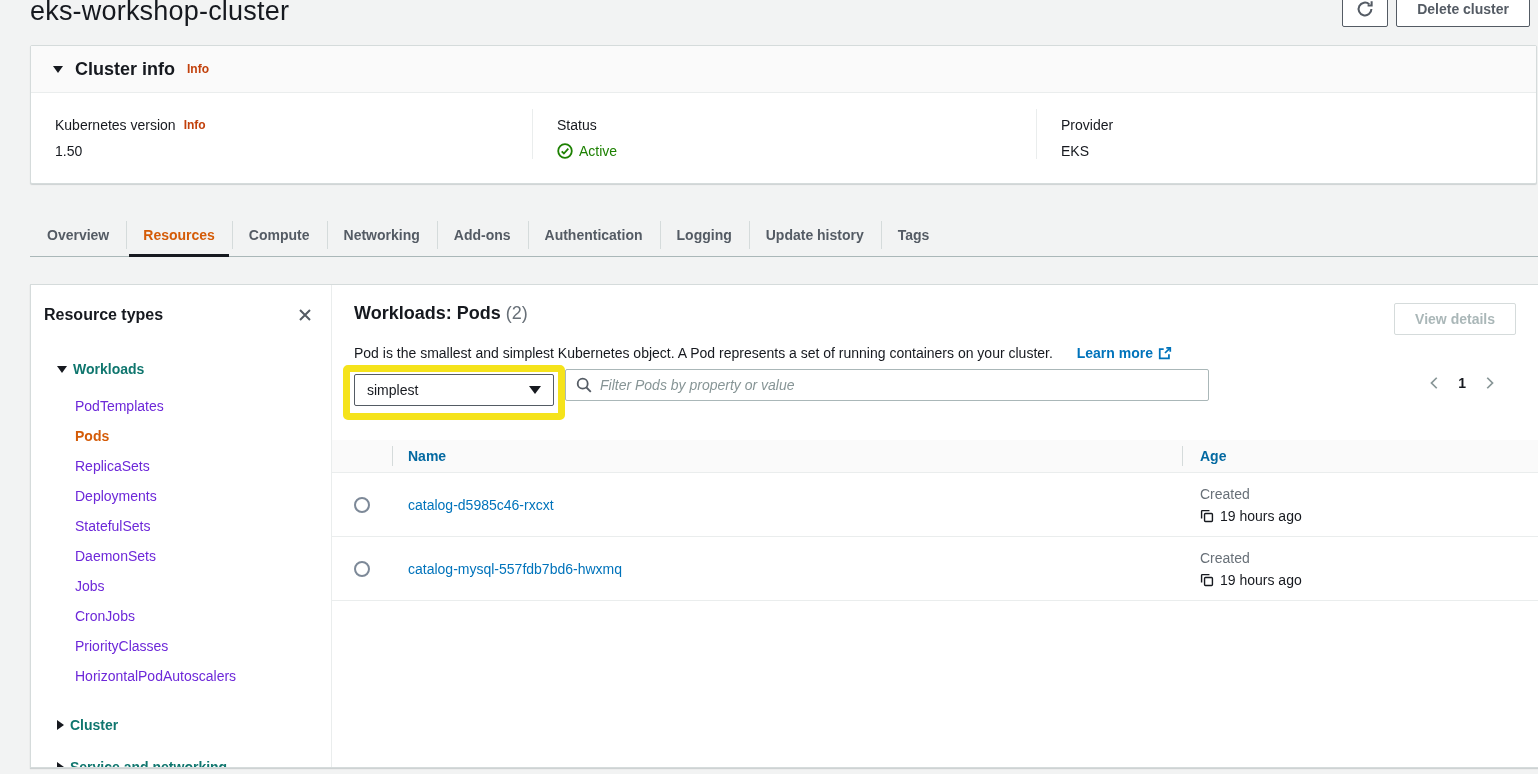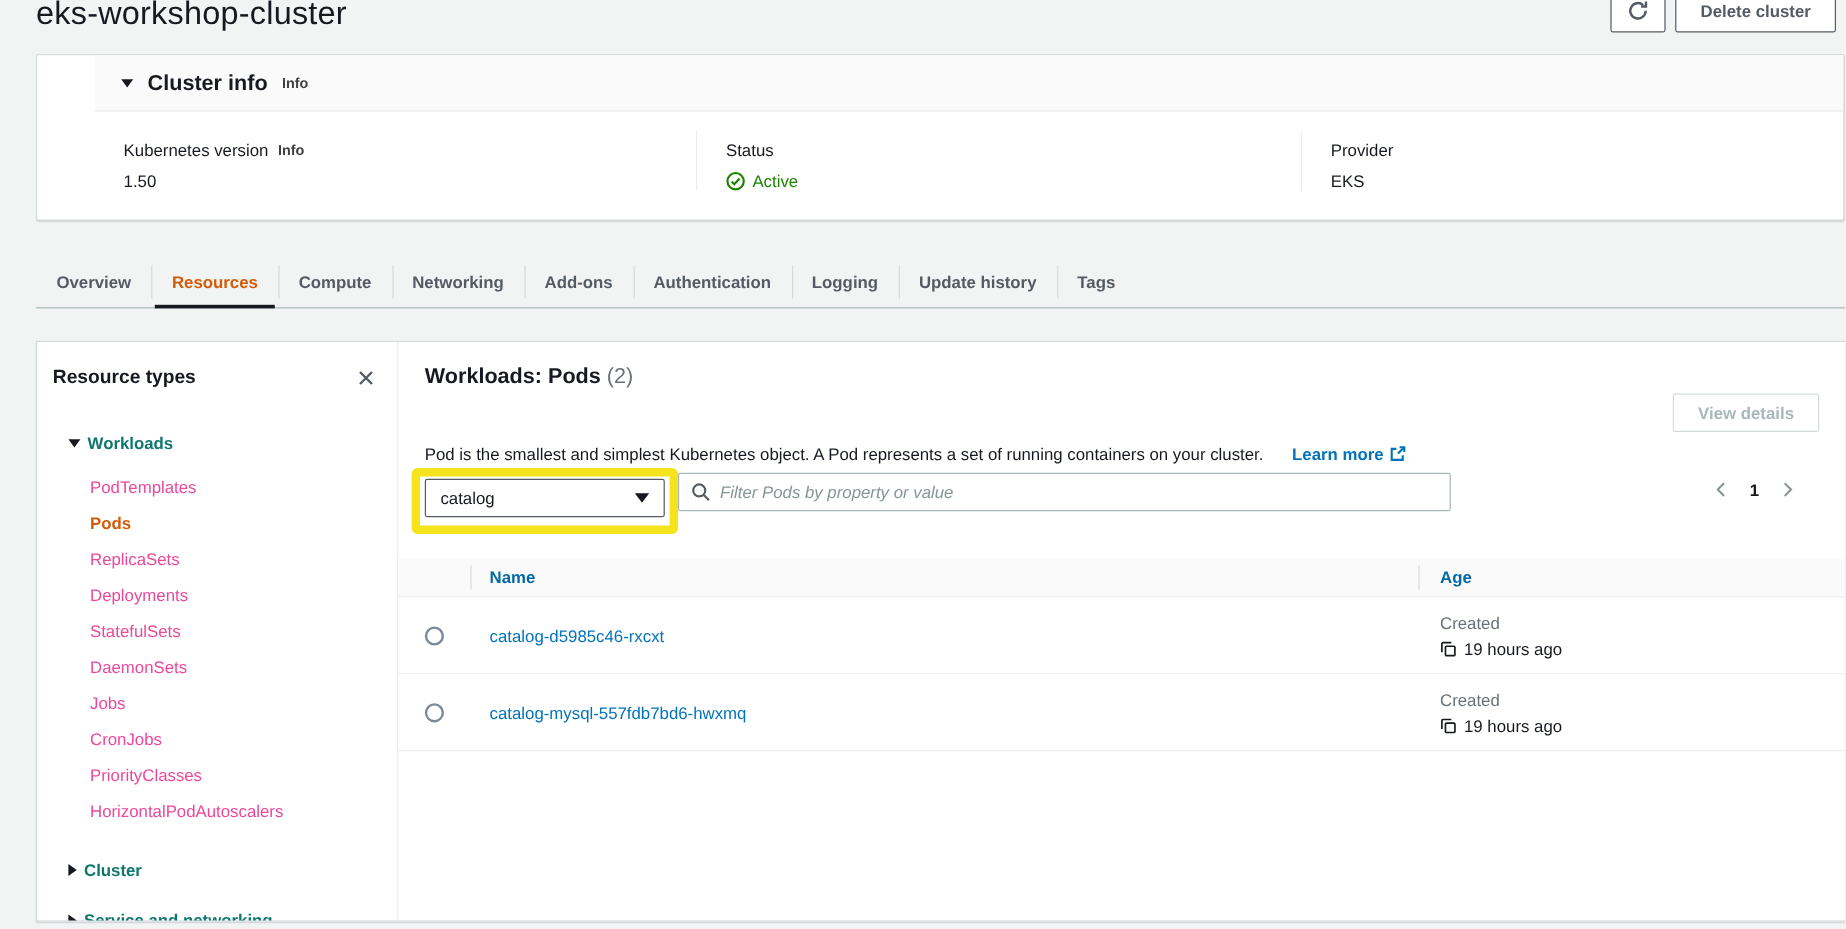--- a/index.html
+++ b/index.html
@@ -21,35 +21,34 @@
     letter-spacing:.2px;
   }
   .header-actions { position:absolute; right:8px; top:-9px; display:flex; gap:8px; }
   .btn {
     background:#fff; border:1px solid #545b64; border-radius:2px;
     height:36px; font-weight:bold; font-size:14px; color:#545b64;
     display:flex; align-items:center; justify-content:center; cursor:pointer;
   }
   .btn-icon { width:46px; }
   .btn-normal { padding:0 20px; }
-  .btn-disabled { border-color:#d5dbdb; color:#aab7b8; cursor:default;margin-top:25px; }
+  .btn-disabled { border-color:#d5dbdb; color:#aab7b8; cursor:default; }
 
   
   .card {
     background:#fff; border:1px solid #d5dbdb; border-radius:2px;
     box-shadow:0 1px 1px rgba(0,28,36,.15);
-    padding-left:48px;
   }
   .cluster-card { margin-left:30px; width:1507px; }
   .cluster-card-header {
     background:#fafafa; border-bottom:1px solid #eaeded;
     height:47px; display:flex; align-items:center; padding:0 22px; gap:12px;
   }
   .cluster-card-title { font-size:18px; font-weight:bold; }
-  .info-link { color:#404040; font-size:12px; font-weight:bold; text-decoration:none; cursor:pointer; }
+  .info-link { color:#c2410c; font-size:12px; font-weight:bold; text-decoration:none; cursor:pointer; }
   .cluster-card-body { display:flex; padding:16px 0 24px; }
   .field-col { padding:8px 24px 0; }
   .field-col.c1 { width:501px; }
   .field-col.c2 { width:504px; border-left:1px solid #eaeded; }
   .field-col.c3 { flex:1; border-left:1px solid #eaeded; }
   .field-label { font-size:14px; color:#16191f; display:flex; align-items:center; gap:8px; }
   .field-value { font-size:14px; margin-top:10px; }
   .status-value { display:flex; align-items:center; gap:6px; color:#1d8102; }
 
   
@@ -76,21 +75,21 @@
 
   
   .sidebar { width:301px; border-right:1px solid #eaeded; padding:20px 0 0; overflow:hidden; flex:none; }
   .sidebar-header { display:flex; align-items:center; justify-content:space-between; padding:0 16px 0 13px; margin-bottom:36px; }
   .sidebar-title { font-size:16px; font-weight:bold; }
   .close-btn { cursor:pointer; padding:2px; }
   .sidebar-group { padding-left:26px; }
   .sidebar-group + .sidebar-group { margin-top:26px; }
   .group-header { display:flex; align-items:center; gap:6px; font-size:14px; font-weight:bold; cursor:pointer; color:#0f766e; }
   .group-items { list-style:none; margin:14px 0 16px; }
-  .group-items li { padding-left:18px; line-height:30px; font-size:14px; color:#ec4899; cursor:pointer; }
+  .group-items li { padding-left:18px; line-height:30px; font-size:14px; color:#6d28d9; cursor:pointer; }
   .group-items li.active { color:#d45b07; font-weight:bold; }
 
   
   .main { flex:1; padding-top:18px; overflow:hidden; min-width:0; }
   .main-title-row { display:flex; justify-content:space-between; align-items:flex-start; padding:0 22px; }
   .main-title { font-size:18px; font-weight:bold; }
   .main-count { font-weight:normal; color:#687078; }
   .vd-btn { height:32px; }
   .main-desc { padding:10px 22px 0; font-size:14px; color:#16191f; }
   .learn-more { color:#0073bb; text-decoration:none; font-weight:bold; cursor:pointer; margin-left:20px; display:inline-flex; align-items:center; gap:5px; }
@@ -262,21 +261,21 @@
             <path d="M9.5 2H14v4.5"></path>
             <path d="M13.7 2.3L8 8"></path>
           </svg>
         </span>
       </a>
     </div>
 
     <div class="filter-row">
       <div class="highlight-annotation">
         <div class="select-box">
-          <span>catalog</span>
+          <span>simplest</span>
           <span class="select-caret"></span>
         </div>
       </div>
       <div class="search-box">
         <span>
           <svg width="16" height="16" viewBox="0 0 16 16" fill="none" stroke="#545b64" stroke-width="1.8">
             <circle cx="6.7" cy="6.7" r="5"></circle>
             <path d="M10.5 10.5l4.3 4.3"></path>
           </svg>
         </span>

